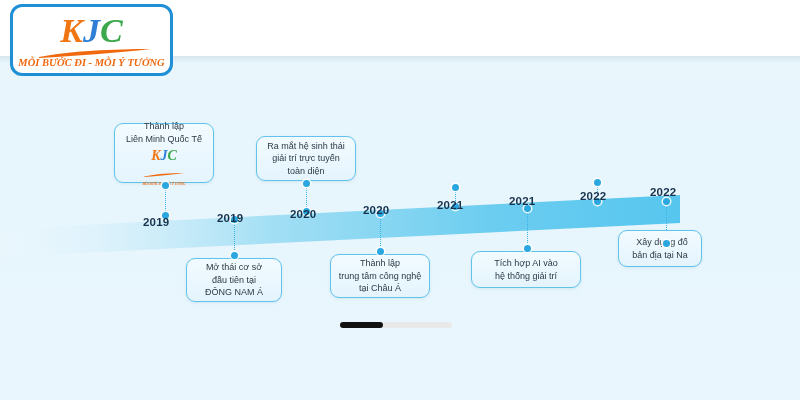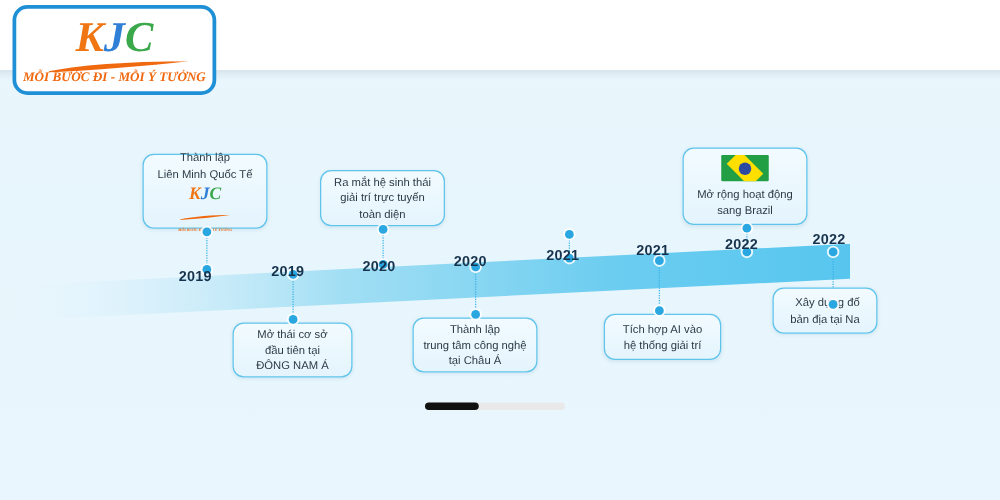--- a/index.html
+++ b/index.html
@@ -485,42 +485,34 @@
     </div>
   </div>
 
   <div class="card" style="left:256px; top:136px; width:100px; height:45px;">
     <div class="card-text">Ra mắt hệ sinh thái
 giải trí trực tuyến
 toàn diện</div>
   </div>
 
 
-  <div class="card" style="left:546px; top:118px; width:100px; height:62px;">
-    <div class="flag-br">
-      <div class="diamond"></div>
-      <div class="globe"></div>
-    </div>
-    <div class="card-text">Mở rộng hoạt động
-sang Brazil</div>
-  </div>
 
   <div class="card" style="left:186px; top:258px; width:96px; height:44px;">
     <div class="card-text">Mở thái cơ sở
 đầu tiên tại
 ĐÔNG NAM Á</div>
   </div>
 
   <div class="card" style="left:330px; top:254px; width:100px; height:44px;">
     <div class="card-text">Thành lập
 trung tâm công nghệ
 tại Châu Á</div>
   </div>
 
-  <div class="card" style="left:483px; top:251px; width:94px; height:37px;">
+  <div class="card" style="left:471px; top:251px; width:110px; height:37px;">
     <div class="card-text">Tích hợp AI vào
 hệ thống giải trí</div>
   </div>
 
   <div class="card" style="left:618px; top:230px; width:84px; height:37px;text-align:right;">
     <div class="card-text">Xây dựng đố
 bản địa tại Na</div>
   </div>
 
   <div class="scrollbar">

